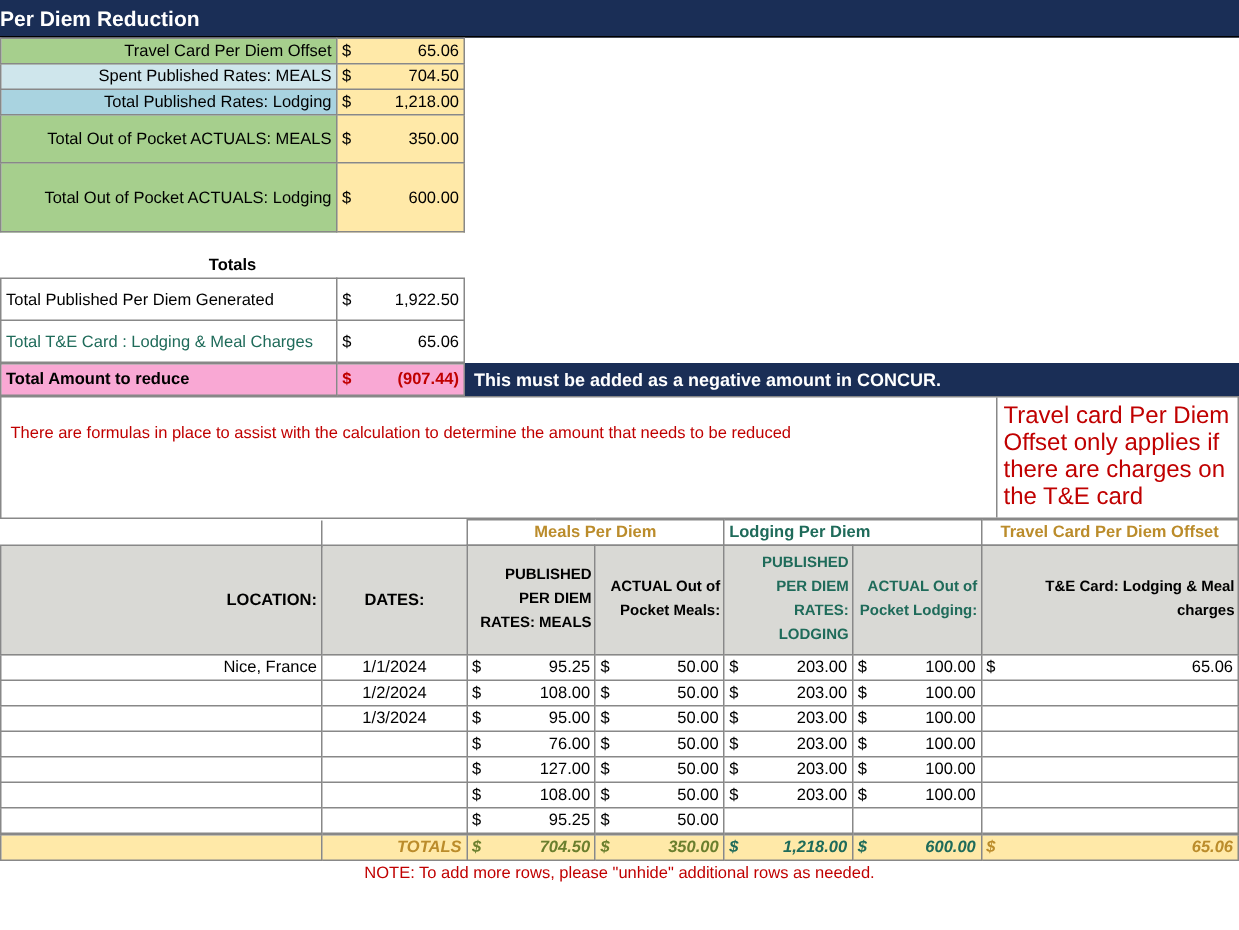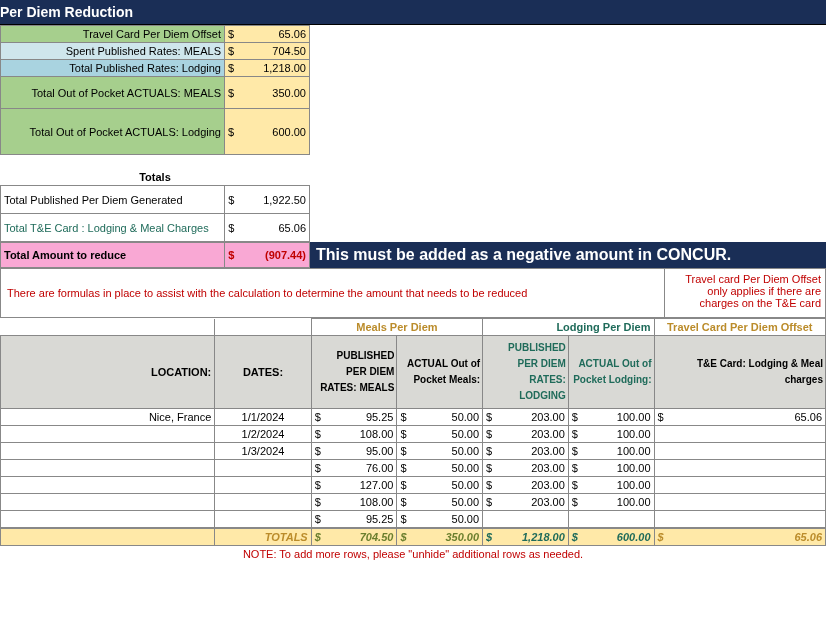--- a/index.html
+++ b/index.html
@@ -39,41 +39,41 @@
   .tot-val .d { float: left; }
   .olive { color: #6b7f2e; }
   .teal  { color: #1f6b5a; }
   .gray  { background: #f9a8d4; }
   .red   { color: #c00000; }
   .bold  { font-weight: bold; }
 
   .concur-row { display: flex; align-items: stretch; }
   .concur-note {
     flex: 1; background: #1a2e56; color: #fff; font-weight: bold;
-    padding: 4px 6px; font-size: 16px;
+    padding: 4px 6px; font-size: 12px;
   }
 
   .mid-row { display: flex; border: 1px solid #888; }
   .formula-note {
     flex: 1; color: #c00000; font-size: 11px; padding: 18px 6px;
     border-right: 1px solid #888; text-align: left;
   }
   .offset-note {
-    width: 160px; color: #c00000; font-size: 11px; text-align: right;
+    width: 160px; color: #c00000; font-size: 16px; text-align: left;
     padding: 4px;
   }
 
   
   .main { width: 826px; padding-left: 40px; }
   .main th, .main td { border: 1px solid #888; }
   .hdr { background: #d9d9d5; text-align: center; font-weight: bold; }
   .subhdr { background: #d9d9d5; text-align: center; font-size: 10px; padding: 4px 2px; }
   .teal-hdr { color: #1f6b5a; }
   .meals-grp { color: #bb8c2b; font-weight: bold; text-align: center; background: #fff; }
-  .lodg-grp  { color: #1f6b5a; font-weight: bold; text-align: right; background: #fff; }
+  .lodg-grp  { color: #1f6b5a; font-weight: bold; text-align: left; background: #fff; }
   .off-grp   { color: #bb8c2b; font-weight: bold; text-align: center; background: #fff; }
 
   .c-loc  { width: 200px; text-align: right; }
   .c-date { width: 90px;  text-align: center; }
   .c-num  { width: 80px;  text-align: right; }
   .c-te   { width: 160px; text-align: right; }
   .c-num .d, .c-te .d { float: left; }
 
   .tot-row td { background: #ffe9a8; font-style: italic; font-weight: bold; }
   .tot-row .olive2 { color: #6b7f2e; }

